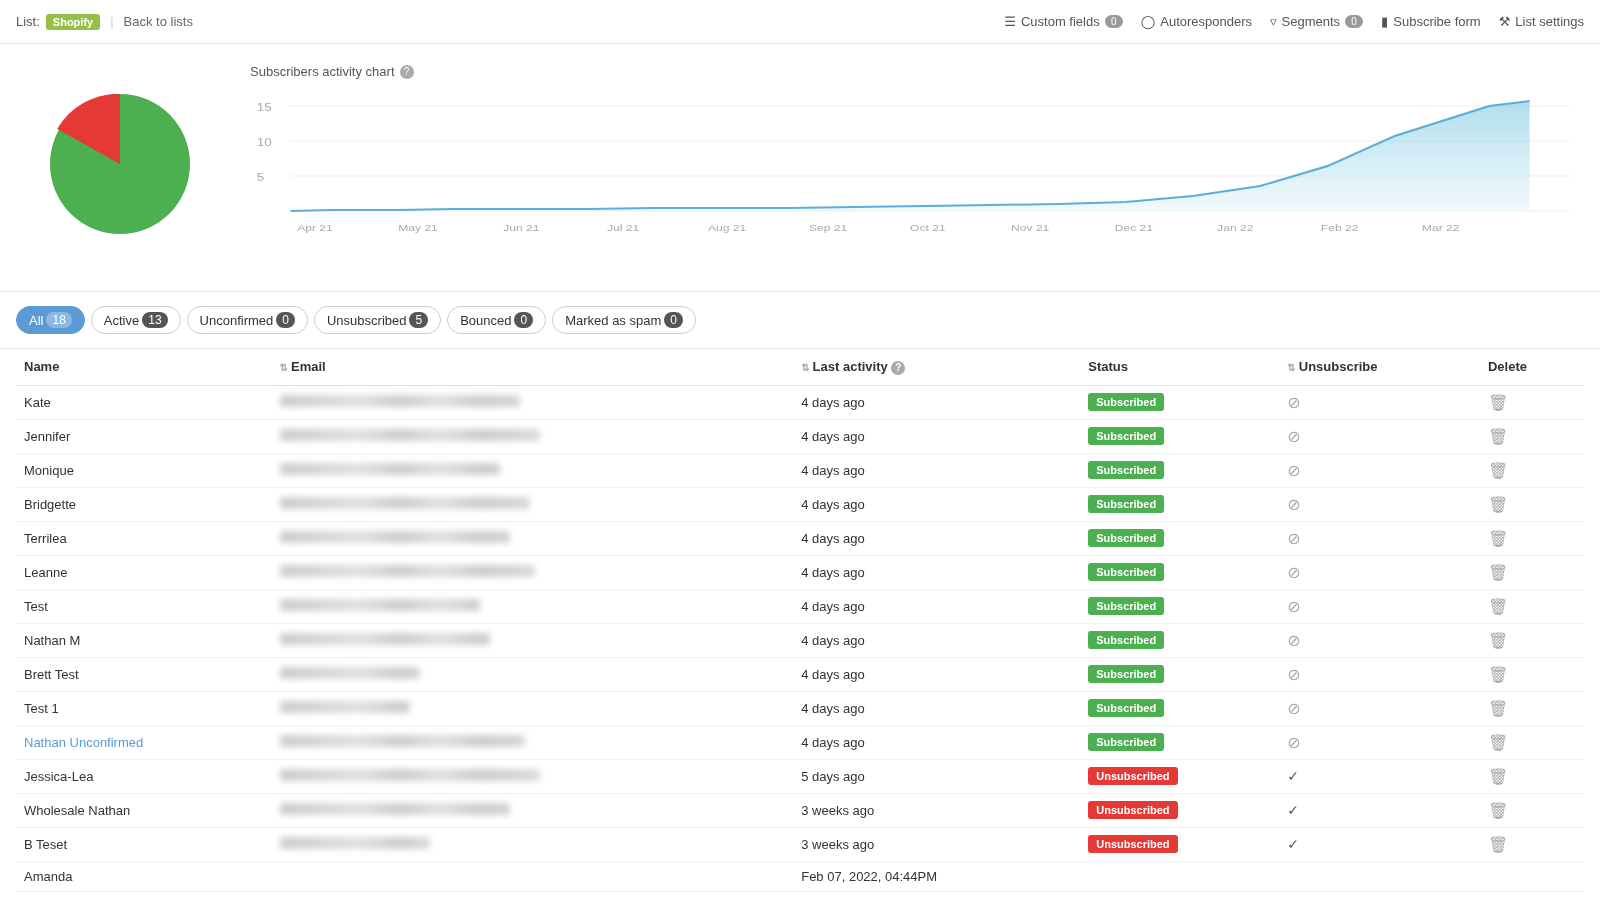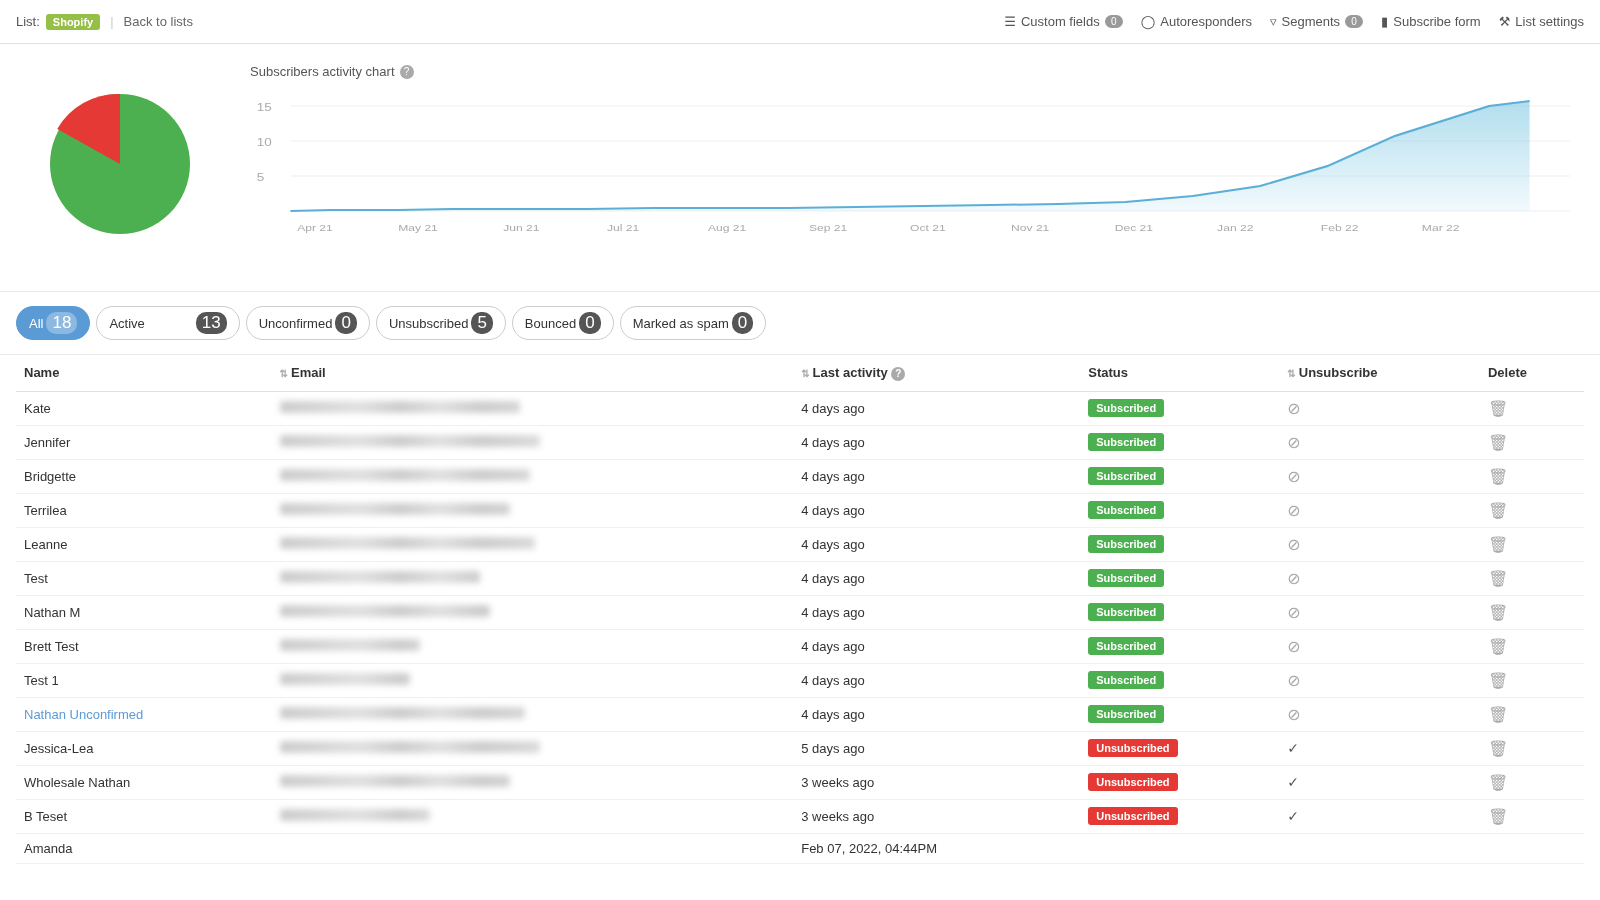--- a/index.html
+++ b/index.html
@@ -54,25 +54,25 @@
       display: flex; align-items: center; gap: 6px; padding: 14px 16px;
       border-bottom: 1px solid #e8e8e8;
     }
     .tab-btn {
       display: flex; align-items: center; gap: 3px; padding: 5px 12px;
       border: 1px solid #ccc; border-radius: 20px; cursor: pointer;
       font-size: 13px; background: #fff; color: #333;
     }
     .tab-btn.active-tab { border-color: #5b9bd5; background: #5b9bd5; color: #fff; }
     .tab-count {
-      border-radius: 10px; font-size: 17px; padding: 1px 6px; min-width: 18px; text-align: right;
+      border-radius: 10px; font-size: 12px; padding: 1px 6px; min-width: 18px; text-align: right;
     }
     .tab-btn.active-tab .tab-count { background: rgba(255,255,255,0.3); color: #fff; }
     .tab-btn:not(.active-tab) .tab-count { background: #555; color: #fff; }
-    .tab-count.green { background: #4caf50; color: #fff; margin-left: 48px; }
+    .tab-count.green { background: #4caf50; color: #fff; }
     .tab-count.red { background: #e53935; color: #fff; }
     .tab-count.black { background: #333; color: #fff; }
 
     
     .table-container { padding: 0 16px; }
     table { width: 100%; border-collapse: collapse; }
     thead th {
       text-align: left; padding: 10px 8px; font-size: 13px; font-weight: 600;
       color: #333; border-bottom: 1px solid #e0e0e0; white-space: nowrap;
     }
@@ -234,20 +234,28 @@
         </tr>
         <tr>
           <td>Jennifer</td>
           <td><span class="email-blur" style="width:260px;">&nbsp;</span></td>
           <td>4 days ago</td>
           <td><span class="status-badge status-subscribed">Subscribed</span></td>
           <td><span class="action-icon">⊘</span></td>
           <td><span class="action-icon">🗑</span></td>
         </tr>
         <tr>
+          <td>Monique</td>
+          <td><span class="email-blur" style="width:220px;">&nbsp;</span></td>
+          <td>4 days ago</td>
+          <td><span class="status-badge status-subscribed">Subscribed</span></td>
+          <td><span class="action-icon">⊘</span></td>
+          <td><span class="action-icon">🗑</span></td>
+        </tr>
+        <tr>
           <td>Bridgette</td>
           <td><span class="email-blur" style="width:250px;">&nbsp;</span></td>
           <td>4 days ago</td>
           <td><span class="status-badge status-subscribed">Subscribed</span></td>
           <td><span class="action-icon">⊘</span></td>
           <td><span class="action-icon">🗑</span></td>
         </tr>
         <tr>
           <td>Terrilea</td>
           <td><span class="email-blur" style="width:230px;">&nbsp;</span></td>

